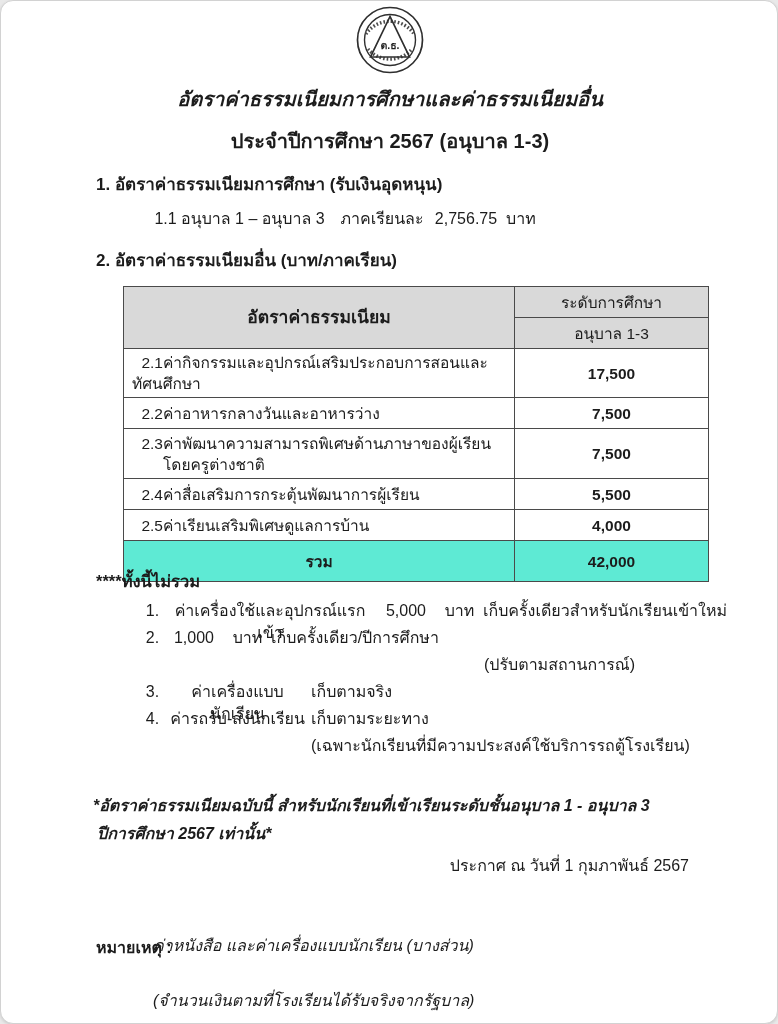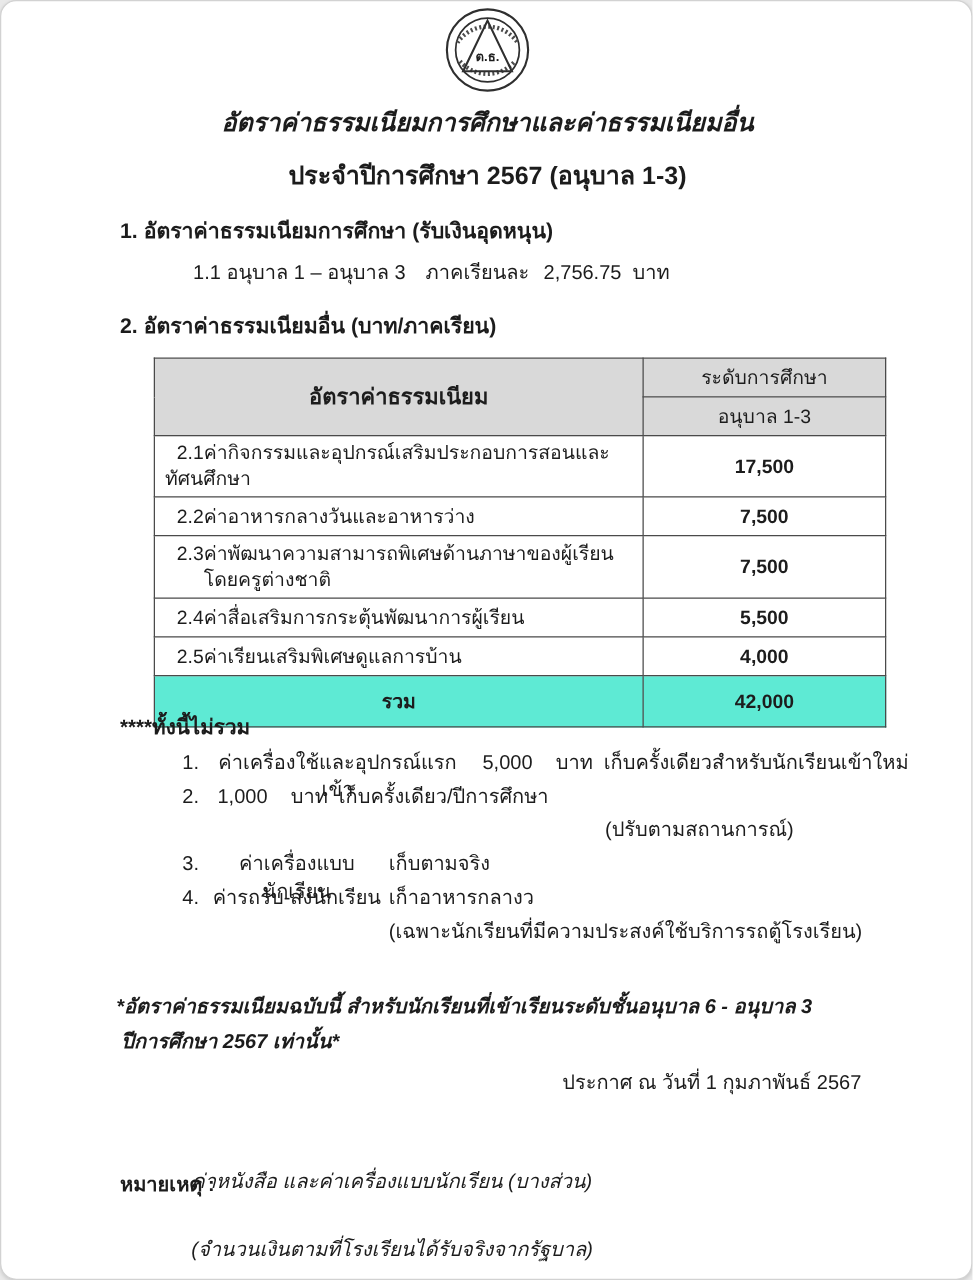--- a/index.html
+++ b/index.html
@@ -151,26 +151,26 @@
 
   <div class="abs ex-row" style="top:680px;">
     <span class="ex-no">3.</span>
     <span class="ex-label-short">ค่าเครื่องแบบนักเรียน</span>
     <span>เก็บตามจริง</span>
   </div>
 
   <div class="abs ex-row" style="top:707px;">
     <span class="ex-no">4.</span>
     <span class="ex-label-short">ค่ารถรับ-ส่งนักเรียน</span>
-    <span>เก็าอาหารกลางว</span>
+    <span>เก็บตามระยะทาง</span>
   </div>
 
   <div class="abs body-line" style="left:310px;top:734px;">(เฉพาะนักเรียนที่มีความประสงค์ใช้บริการรถตู้โรงเรียน)</div>
 
-  <div class="abs footnote" style="left:92px;top:794px;">*อัตราค่าธรรมเนียมฉบับนี้ สำหรับนักเรียนที่เข้าเรียนระดับชั้นอนุบาล 6 - อนุบาล 3</div>
+  <div class="abs footnote" style="left:92px;top:794px;">*อัตราค่าธรรมเนียมฉบับนี้ สำหรับนักเรียนที่เข้าเรียนระดับชั้นอนุบาล 1 - อนุบาล 3</div>
   <div class="abs footnote" style="left:96px;top:822px;">ปีการศึกษา 2567 เท่านั้น*</div>
 
   <div class="abs announce" style="top:852px;right:88px;">ประกาศ ณ วันที่ 1 กุมภาพันธ์ 2567</div>
 
   <div class="abs remark-label" style="left:95px;top:934px;">หมายเหตุ :</div>
   <div class="abs remark-line" style="left:152px;top:934px;">ค่าหนังสือ และค่าเครื่องแบบนักเรียน (บางส่วน)</div>
   <div class="abs remark-line" style="left:152px;top:989px;">(จำนวนเงินตามที่โรงเรียนได้รับจริงจากรัฐบาล)</div>
 
 </div>
 

